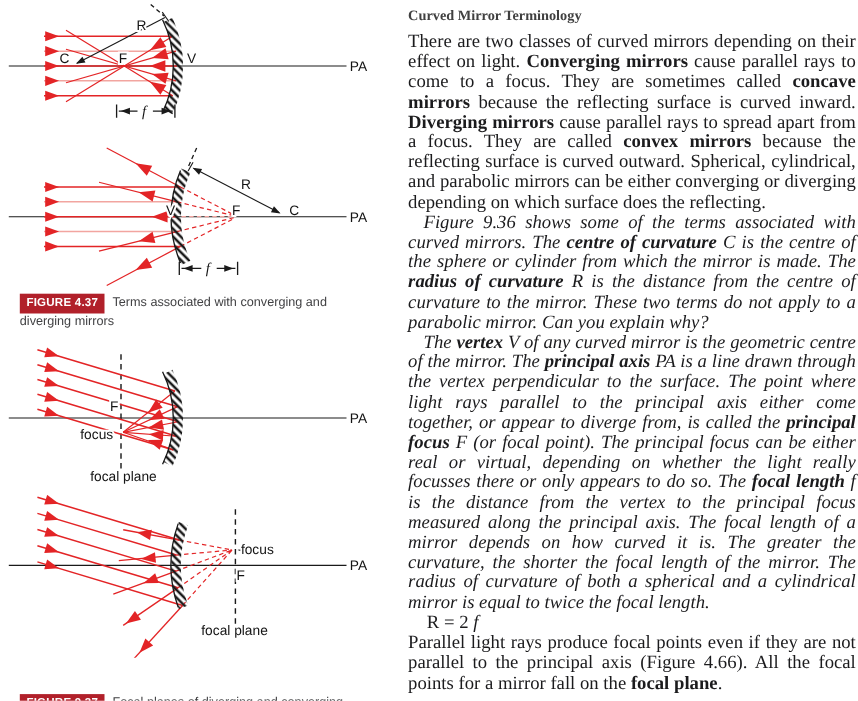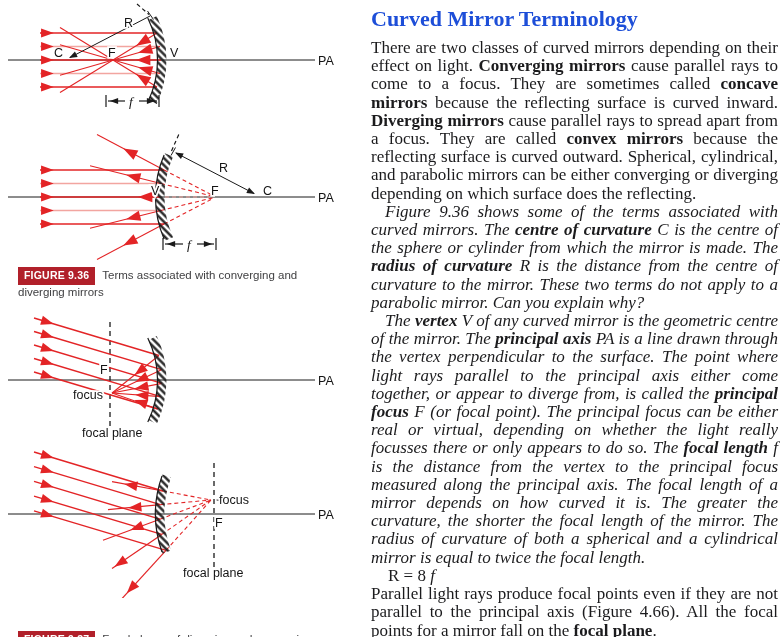--- a/index.html
+++ b/index.html
@@ -9,21 +9,21 @@
   svg.diag{position:absolute;left:0;}
   svg text{font-family:"Liberation Sans",sans-serif;font-size:12.5px;fill:#141414;}
   svg text.fi{font-family:"Liberation Serif",serif;font-style:italic;font-size:13.5px;}
   svg text.halo{paint-order:stroke;stroke:#fff;stroke-width:3.5px;}
   .caption{position:absolute;left:18px;font-family:"Liberation Sans",sans-serif;
            font-size:11.5px;line-height:14.5px;color:var(--caption-gray,#414143);}
   .badge{display:inline-block;background:var(--badge-red,#b1202a);color:#fff;
          font-weight:bold;font-size:10.5px;padding:1px 6px 2px;margin-right:7px;
          letter-spacing:.2px;vertical-align:baseline;}
   .article{position:absolute;left:371px;top:6px;width:407px;}
-  .article h1{margin:0 0 7px 0;font-size:22px;font-weight:bold;color:#1d4ed8;}
+  .article h1{margin:0 0 7px 0;font-size:13px;font-weight:bold;color:#404040;}
   .article p{margin:0;font-size:17px;line-height:18.2px;text-align:justify;}
   .article p.indent{text-indent:14px;font-style:italic;}
   .article p.eq{margin-left:17px;text-align:left;}
   .article b{font-weight:bold;}
 </style>
 </head>
 <body>
 
 <div class="page">
 
@@ -150,21 +150,21 @@
     <use href="#ah" fill="#1a1a1a" transform="translate(211,119) scale(0.75)"></use>
     <text class="halo" x="219" y="47">R</text>
     <text class="halo" x="151" y="70">V</text>
     <text class="halo" x="211" y="70">F</text>
     <text x="263" y="70">C</text>
     <text x="318" y="76.5">PA</text>
     <text class="fi" x="187" y="123.5">f</text>
   </svg>
 
   <div class="caption" style="top:267px;width:318px">
-    <span class="badge">FIGURE 9.36</span><span>Terms associated with converging and diverging mirrors</span>
+    <span class="badge">FIGURE 4.37</span><span>Terms associated with converging and diverging mirrors</span>
   </div>
 
   <svg class="diag" style="top:310px" width="360" height="135">
     <g stroke="#1a1a1a" stroke-width="1">
       <line x1="8" y1="70" x2="315" y2="70"></line>
     </g>
     <line x1="110" y1="12" x2="110" y2="116" stroke="#1a1a1a" stroke-width="1.3" stroke-dasharray="5,4"></line>
     <g stroke="#e32426" stroke-width="1.4">
       <line x1="34" y1="8" x2="159" y2="45.5"></line>
       <line x1="34" y1="21.5" x2="161.5" y2="59.7"></line>
@@ -257,18 +257,18 @@
   <div class="caption" style="top:631px;width:330px">
     <span class="badge">FIGURE 9.37</span><span>Focal planes of diverging and converging parabolic mirrors</span>
   </div>
 
   <div class="article">
     <h1>Curved Mirror Terminology</h1>
     <div>
         <p class=""><span>There are two classes of curved mirrors depending on their effect on light. </span><b>Converging mirrors</b><span> cause parallel rays to come to a focus. They are sometimes called </span><b>concave mirrors</b><span> because the reflecting surface is curved inward. </span><b>Diverging mirrors</b><span> cause parallel rays to spread apart from a focus. They are called </span><b>convex mirrors</b><span> because the reflecting surface is curved outward. Spherical, cylindrical, and parabolic mirrors can be either converging or diverging depending on which surface does the reflecting.</span></p>
         <p class="indent "><span>Figure 9.36 shows some of the terms associated with curved mirrors. The </span><b>centre of curvature</b><span> C is the centre of the sphere or cylinder from which the mirror is made. The </span><b>radius of curvature</b><span> R is the distance from the centre of curvature to the mirror. These two terms do not apply to a parabolic mirror. Can you explain why?</span></p>
         <p class="indent "><span>The </span><b>vertex</b><span> V of any curved mirror is the geometric centre of the mirror. The </span><b>principal axis</b><span> PA is a line drawn through the vertex perpendicular to the surface. The point where light rays parallel to the principal axis either come together, or appear to diverge from, is called the </span><b>principal focus</b><span> F (or focal point). The principal focus can be either real or virtual, depending on whether the light really focusses there or only appears to do so. The </span><b>focal length</b><span> f is the distance from the vertex to the principal focus measured along the principal axis. The focal length of a mirror depends on how curved it is. The greater the curvature, the shorter the focal length of the mirror. The radius of curvature of both a spherical and a cylindrical mirror is equal to twice the focal length.</span></p>
-        <p class="eq"><span>R = 8 </span><i>f</i></p>
+        <p class="eq"><span>R = 2 </span><i>f</i></p>
         <p class=""><span>Parallel light rays produce focal points even if they are not parallel to the principal axis (Figure 4.66). All the focal points for a mirror fall on the </span><b>focal plane</b><span>.</span></p>
       </div>
   </div>
 
 </div>
 
 </body></html>

